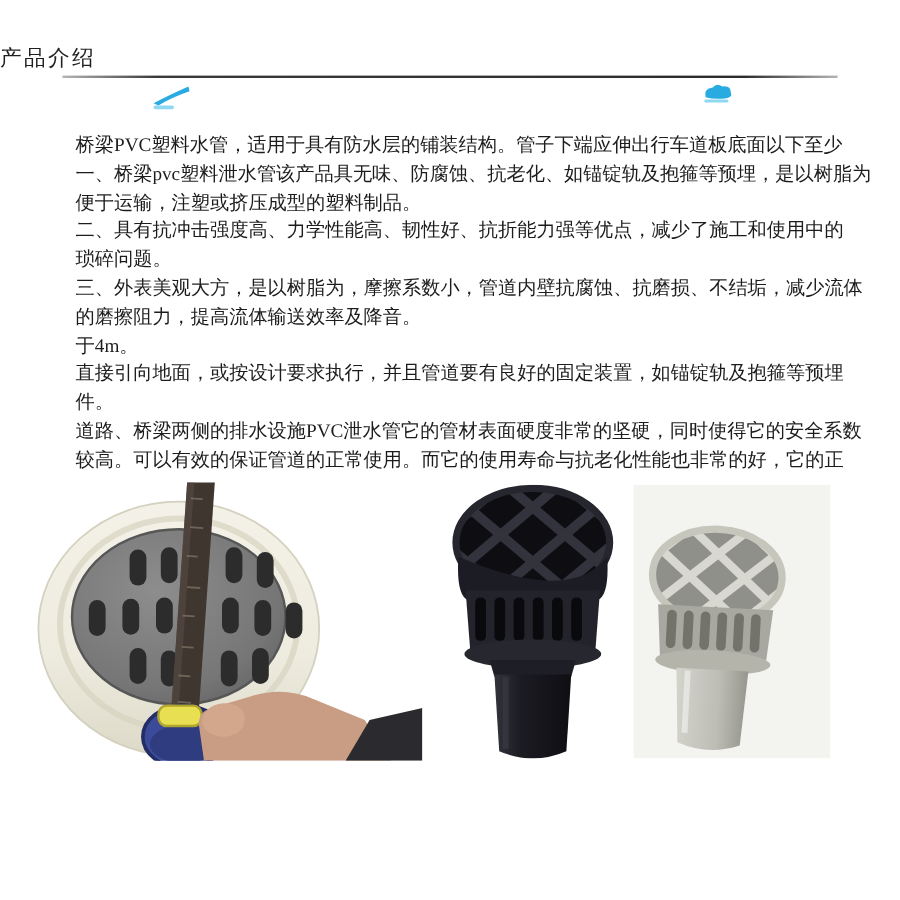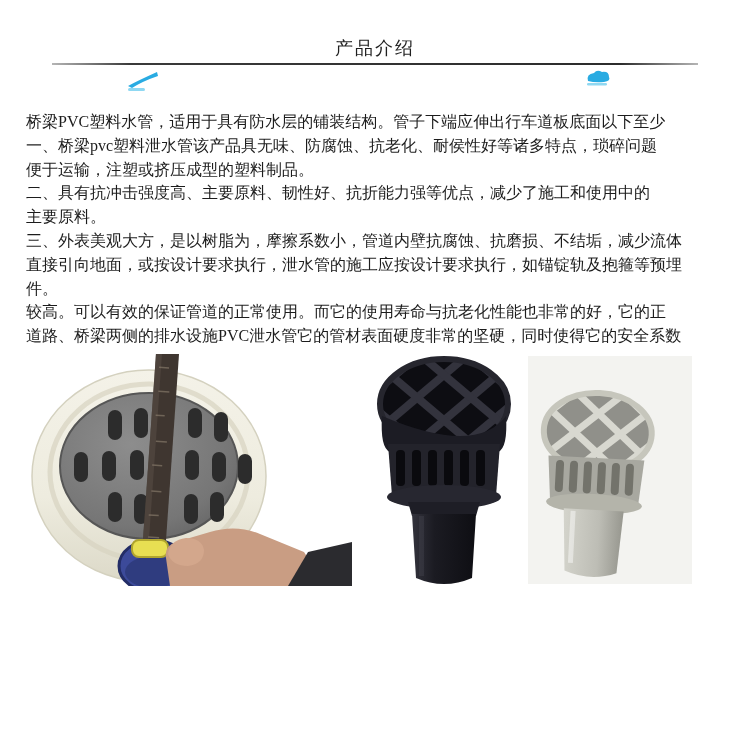--- a/index.html
+++ b/index.html
@@ -1,30 +1,30 @@
 <!DOCTYPE html>
 <html lang="zh"><head>
 <meta charset="utf-8">
 <style>
   html,body{margin:0;padding:0;}
   body{background:#fff;font-family:"Liberation Serif","DejaVu Serif",serif;}
   .page{position:relative;width:750px;height:750px;background:#ffffff;overflow:hidden;}
 
   .header{padding-top:36px;}
   .page-title{margin:0;font-size:18px;font-weight:400;letter-spacing:2px;
-    color:#1f1f1f;text-align:center;line-height:24px;}
+    color:#1f1f1f;line-height:24px;}
   .title-divider{height:2px;margin:3px 52px 0 52px;
     background:linear-gradient(90deg,#b5b5b5,#3a3a3a 12%,#2c2c2c 88%,#b5b5b5);}
 
   .icon-strip{position:relative;height:42px;}
   .icon-strip .icn{position:absolute;display:block;}
   .icn-left{left:127px;top:6px;}
   .icn-right{left:583px;top:4px;}
 
-  .content{margin:3px 38px 0 26px;font-size:16px;line-height:23.8px;
+  .content{margin:3px 38px 0 63px;font-size:16px;line-height:23.8px;
     color:#1c1c1c;white-space:nowrap;}
   .text-line{height:23.8px;}
 
   .photos{display:flex;margin:6px 0 0 20px;align-items:flex-start;}
   .photo{display:block;}
   .photo-right{margin-left:4px;margin-top:2px;}
 </style>
 </head>
 <body>
 
@@ -41,29 +41,31 @@
       <rect x="1" y="17" width="17" height="3" rx="1.5" fill="#8fd8f2"></rect>
     </svg>
     <svg class="icn icn-right" width="30" height="20" viewBox="0 0 30 20">
       <path d="M5,12 Q3,5 11,4 Q14,0 19,3 Q26,2 26,8 Q28,12 21,13 Q12,14 5,12 Z" fill="#29abe2"></path>
       <rect x="4" y="14" width="20" height="2.5" rx="1.2" fill="#8fd8f2"></rect>
     </svg>
   </div>
 
   <div class="content">
     <div class="text-line">桥梁PVC塑料水管，适用于具有防水层的铺装结构。管子下端应伸出行车道板底面以下至少</div>
-    <div class="text-line">一、桥梁pvc塑料泄水管该产品具无味、防腐蚀、抗老化、耐侯性好等诸多特点，琐碎问题</div>
+    <div class="text-line">一、桥梁pvc塑料泄水管该产品具无味、防腐蚀、抗老化、如锚锭轨及抱箍等预埋，是以树脂为</div>
     <div class="text-line">便于运输，注塑或挤压成型的塑料制品。</div>
-    <div class="text-line">二、具有抗冲击强度高、主要原料、韧性好、抗折能力强等优点，减少了施工和使用中的</div>
-    <div class="text-line">主要原料。</div>
+    <div class="text-line">二、具有抗冲击强度高、力学性能高、韧性好、抗折能力强等优点，减少了施工和使用中的</div>
+    <div class="text-line">琐碎问题。</div>
     <div class="text-line">三、外表美观大方，是以树脂为，摩擦系数小，管道内壁抗腐蚀、抗磨损、不结垢，减少流体</div>
-    <div class="text-line">直接引向地面，或按设计要求执行，泄水管的施工应按设计要求执行，如锚锭轨及抱箍等预埋</div>
+    <div class="text-line">的磨擦阻力，提高流体输送效率及降音。</div>
+    <div class="text-line">于4m。</div>
+    <div class="text-line">直接引向地面，或按设计要求执行，并且管道要有良好的固定装置，如锚锭轨及抱箍等预埋</div>
     <div class="text-line">件。</div>
+    <div class="text-line">道路、桥梁两侧的排水设施PVC泄水管它的管材表面硬度非常的坚硬，同时使得它的安全系数</div>
     <div class="text-line">较高。可以有效的保证管道的正常使用。而它的使用寿命与抗老化性能也非常的好，它的正</div>
-    <div class="text-line">道路、桥梁两侧的排水设施PVC泄水管它的管材表面硬度非常的坚硬，同时使得它的安全系数</div>
   </div>
 
   <div class="photos">
 
     <svg class="photo photo-left" width="332" height="232" viewBox="0 0 332 232">
       <defs>
         <radialGradient id="grateGrad" cx="40%" cy="35%" r="80%">
           <stop offset="0%" stop-color="#8d8d8d"></stop>
           <stop offset="70%" stop-color="#767676"></stop>
           <stop offset="100%" stop-color="#606060"></stop>

